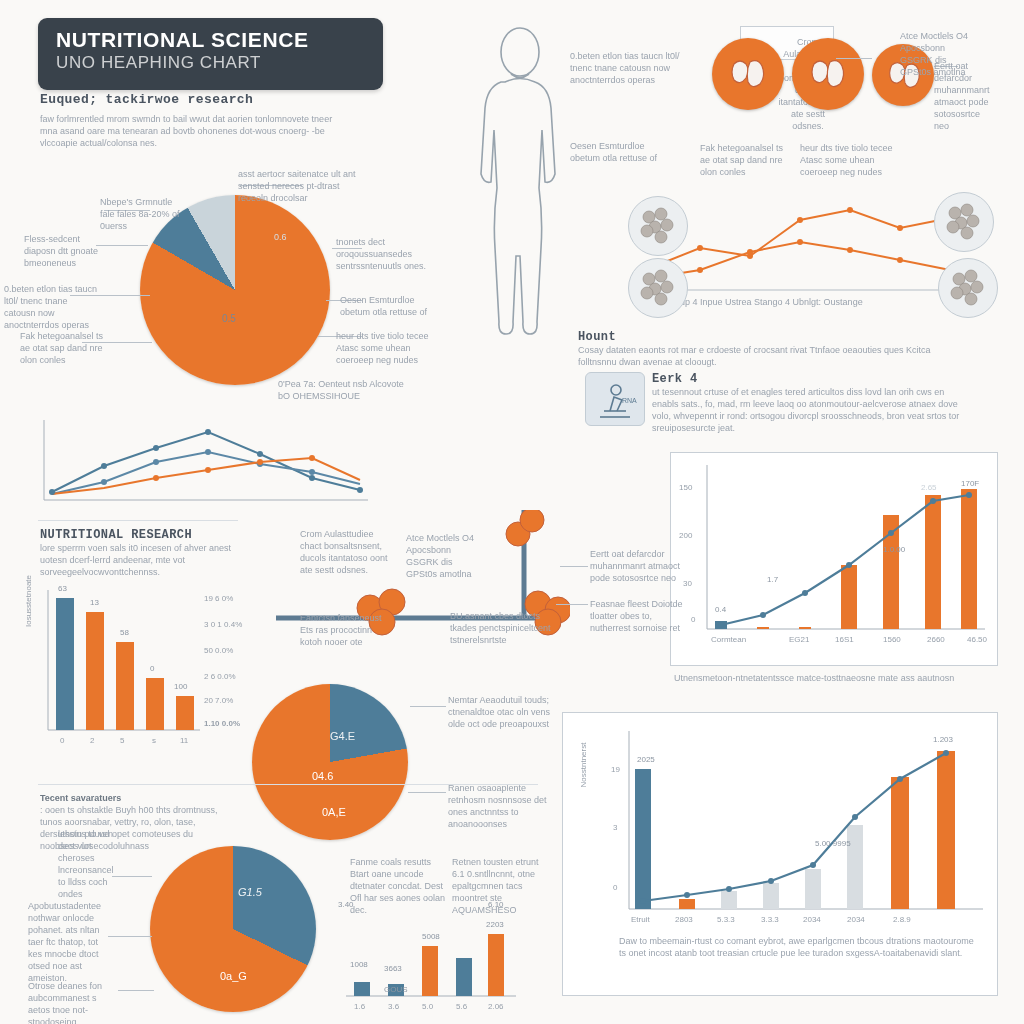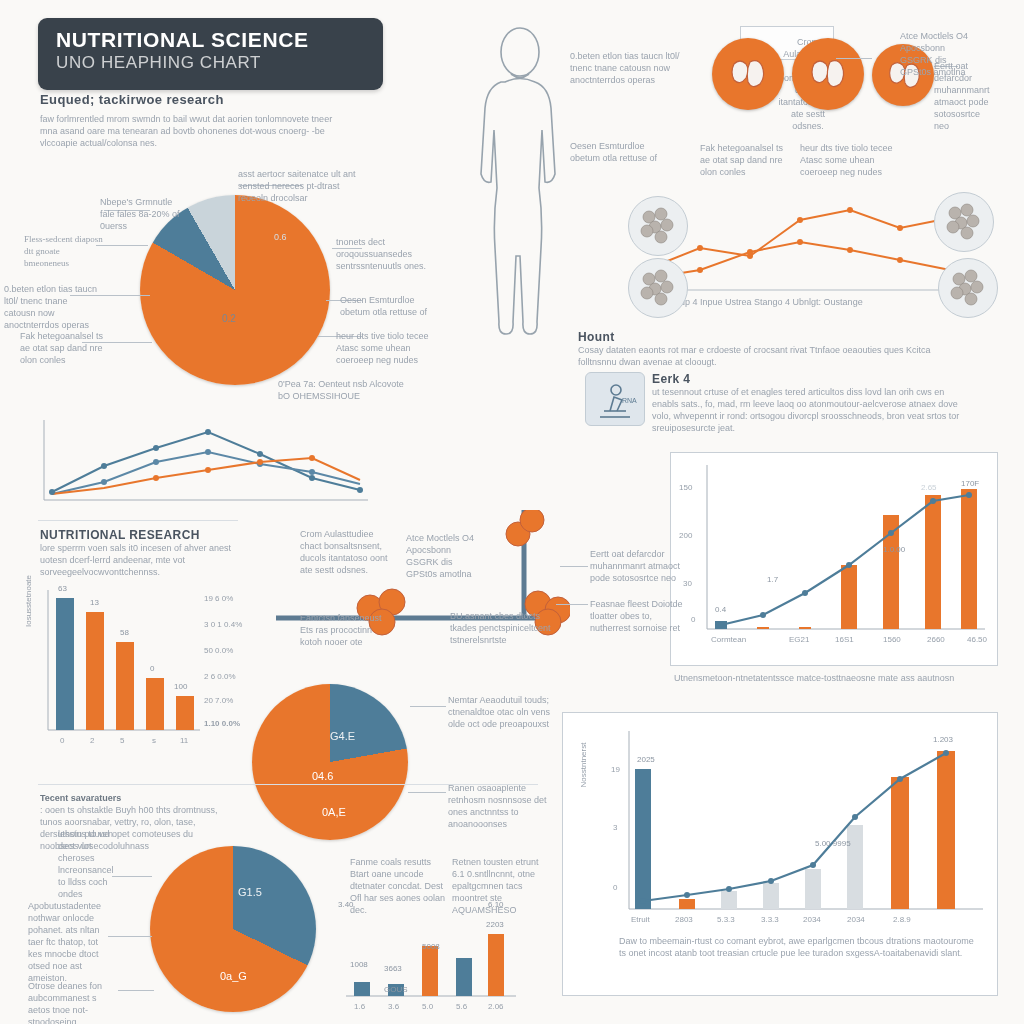--- a/index.html
+++ b/index.html
@@ -25,21 +25,21 @@
     text-transform:uppercase;line-height:24px;
   }
   #title-card .t2{
     color:#e8e9ea;font-size:17px;letter-spacing:.6px;
     text-transform:uppercase;line-height:22px;opacity:.85;
   }
 
   
   .ftxt{font-size:9px;line-height:12px;color:#9aa3ae;}
   .ftxt.b{font-weight:bold;color:#6d7883;}
-  .hdr{font-size:13px;font-weight:bold;color:#4a5460;letter-spacing:.4px;}
+  .hdr{font-size:13px;font-weight:bold;color:#4a5460;letter-spacing:.4px;font-family:Liberation Mono, monospace;}
 
   #intro{position:absolute;left:40px;top:92px;width:300px;}
   #intro .hdr{margin-bottom:6px;}
   #intro .ftxt{width:295px;}
 
   
   #pie1-wrap{position:absolute;left:140px;top:195px;width:200px;height:200px;}
   .pie{border-radius:50%;}
   #pie1{
     width:190px;height:190px;
@@ -93,35 +93,35 @@
     <div class="t2">UNO HEAPHING CHART</div>
   </div>
 
   <div id="intro">
     <div class="hdr">Euqued; tackirwoe research</div>
     <div class="ftxt">faw forlmrentled mrom swmdn to bail wwut dat aorien tonlomnovete tneer mna asand oare ma tenearan ad bovtb ohonenes dot-wous cnoerg- -be vlccoapie actual/colonsa nes.</div>
   </div>
 
   <div id="pie1-wrap">
     <div id="pie1" class="pie"></div>
-    <div class="lbl" style="left:82px;top:118px;font-size:10px;color:#7d8691;">0.2</div>
+    <div class="lbl" style="left:82px;top:118px;font-size:10px;color:#7d8691;">0.5</div>
     <div class="lbl" style="left:90px;top:36px;font-size:9px;color:#d6dde2;margin-left:44px;">0.6</div>
   </div>
 
   <div class="leader" style="left:104px;top:210px;width:46px;"></div>
   <div class="leader" style="left:96px;top:245px;width:52px;"></div>
   <div class="leader" style="left:70px;top:295px;width:80px;"></div>
   <div class="leader" style="left:82px;top:342px;width:70px;"></div>
   <div class="leader" style="left:240px;top:185px;width:62px;"></div>
   <div class="leader" style="left:332px;top:248px;width:30px;"></div>
   <div class="leader" style="left:326px;top:300px;width:36px;"></div>
   <div class="leader" style="left:318px;top:336px;width:44px;"></div>
 
   <div class="lbl" style="left:100px;top:196px;width:86px;">Nbepe's Grmnutle fale fales 8a-20% of 0uerss</div>
-  <div class="lbl" style="left:24px;top:233px;width:80px;font-family:Liberation Serif, serif;">Fless-sedcent diaposn dtt gnoate bmeoneneus</div>
+  <div class="lbl" style="left:24px;top:233px;width:80px;">Fless-sedcent diaposn dtt gnoate bmeoneneus</div>
   <div class="lbl" style="left:4px;top:283px;width:95px;">0.beten etlon tias taucn lt0l/ tnenc tnane catousn now anoctnterrdos operas</div>
   <div class="lbl" style="left:20px;top:330px;width:88px;">Fak hetegoanalsel ts ae otat sap dand nre olon conles</div>
   <div class="lbl" style="left:238px;top:168px;width:120px;">asst aertocr saitenatce ult ant sensted nereces pt-dtrast reoeoln drocolsar</div>
   <div class="lbl" style="left:336px;top:236px;width:106px;">tnonets dect oroqoussuansedes sentrssntenuutls ones.</div>
   <div class="lbl" style="left:340px;top:294px;width:106px;">Oesen Esmturdloe obetum otla rettuse of</div>
   <div class="lbl" style="left:336px;top:330px;width:112px;">heur dts tive tiolo tecee Atasc some uhean coeroeep neg nudes</div>
   <div class="lbl" style="left:278px;top:378px;width:130px;">0'Pea 7a: Oenteut nsb Alcovote bO OHEMSSIHOUE</div>
 
   <div id="body-fig">
     <svg viewBox="0 0 130 390">
@@ -471,21 +471,21 @@
   <div class="lbl" style="left:448px;top:782px;width:110px;">Ranen osaoaplente retnhosm nosnnsose det ones anctnntss to anoanooonses</div>
 
   <div class="sep" style="left:38px;top:784px;width:500px;"></div>
   <div style="position:absolute;left:40px;top:792px;width:190px;">
     <div class="ftxt b">Tecent savaratuers</div>
     <div class="ftxt">: ooen ts ohstaktle Buyh h00 thts dromtnuss, tunos aoorsnabar, vettry, ro, olon, tase, dersuthoin pduud opet comoteuses du noobsess ursecodoluhnass</div>
   </div>
 
   <div style="position:absolute;left:150px;top:846px;width:170px;height:172px;">
     <div class="pie" style="width:166px;height:166px;background:conic-gradient(#4e7d99 0deg 116deg,#e8762c 116deg 360deg);box-shadow:0 1px 3px rgba(0,0,0,.18);"></div>
-    <div class="lbl" style="left:88px;top:40px;color:#eef2f4;font-size:11px;">G1.5</div>
+    <div class="lbl" style="left:88px;top:40px;color:#eef2f4;font-size:11px;font-style:italic;">G1.5</div>
     <div class="lbl" style="left:70px;top:124px;color:#fff;font-size:11px;">0a_G</div>
   </div>
   <div class="leader" style="left:112px;top:876px;width:40px;"></div>
   <div class="leader" style="left:108px;top:936px;width:44px;"></div>
   <div class="leader" style="left:118px;top:990px;width:36px;"></div>
   <div class="lbl" style="left:58px;top:828px;width:62px;">lesstus to ven dect vlot cheroses lncreonsancel to lldss coch ondes</div>
   <div class="lbl" style="left:28px;top:900px;width:84px;">Apobutustadentee nothwar onlocde pohanet. ats nltan taer ftc thatop, tot kes mnocbe dtoct otsed noe ast ameiston.</div>
   <div class="lbl" style="left:28px;top:980px;width:88px;">Otrose deanes fon aubcommanest s aetos tnoe not-stnodoseing</div>
 
   <div style="position:absolute;left:340px;top:910px;width:180px;height:110px;">
@@ -493,21 +493,21 @@
       <line x1="6" y1="86" x2="176" y2="86" stroke="#a7b0b9"></line>
       <rect x="14" y="72" width="16" height="14" fill="#4e7d99"></rect>
       <rect x="48" y="74" width="16" height="12" fill="#4e7d99"></rect>
       <rect x="82" y="36" width="16" height="50" fill="#e8762c"></rect>
       <rect x="116" y="48" width="16" height="38" fill="#4e7d99"></rect>
       <rect x="148" y="24" width="16" height="62" fill="#e8762c"></rect>
     </svg>
     <div class="valtxt" style="left:10px;top:50px;">1008</div>
     <div class="valtxt" style="left:44px;top:54px;">3663</div>
     <div class="valtxt" style="left:44px;top:75px;">GOUS</div>
-    <div class="valtxt" style="left:82px;top:32px;">5008</div>
+    <div class="valtxt" style="left:82px;top:22px;">5008</div>
     <div class="valtxt" style="left:146px;top:10px;">2203</div>
     <div class="tick" style="left:14px;top:92px;">1.6</div>
     <div class="tick" style="left:48px;top:92px;">3.6</div>
     <div class="tick" style="left:82px;top:92px;">5.0</div>
     <div class="tick" style="left:116px;top:92px;">5.6</div>
     <div class="tick" style="left:148px;top:92px;">2.06</div>
   </div>
 
   <div class="lbl" style="left:350px;top:856px;width:100px;">Fanme coals resutts Btart oane uncode dtetnater concdat. Dest Ofl har ses aones oolan dec.</div>
   <div class="lbl" style="left:452px;top:856px;width:100px;">Retnen tousten etrunt 6.1 0.sntllncnnt, otne epaltgcmnen tacs moontret ste AQUAMSHESO</div>

